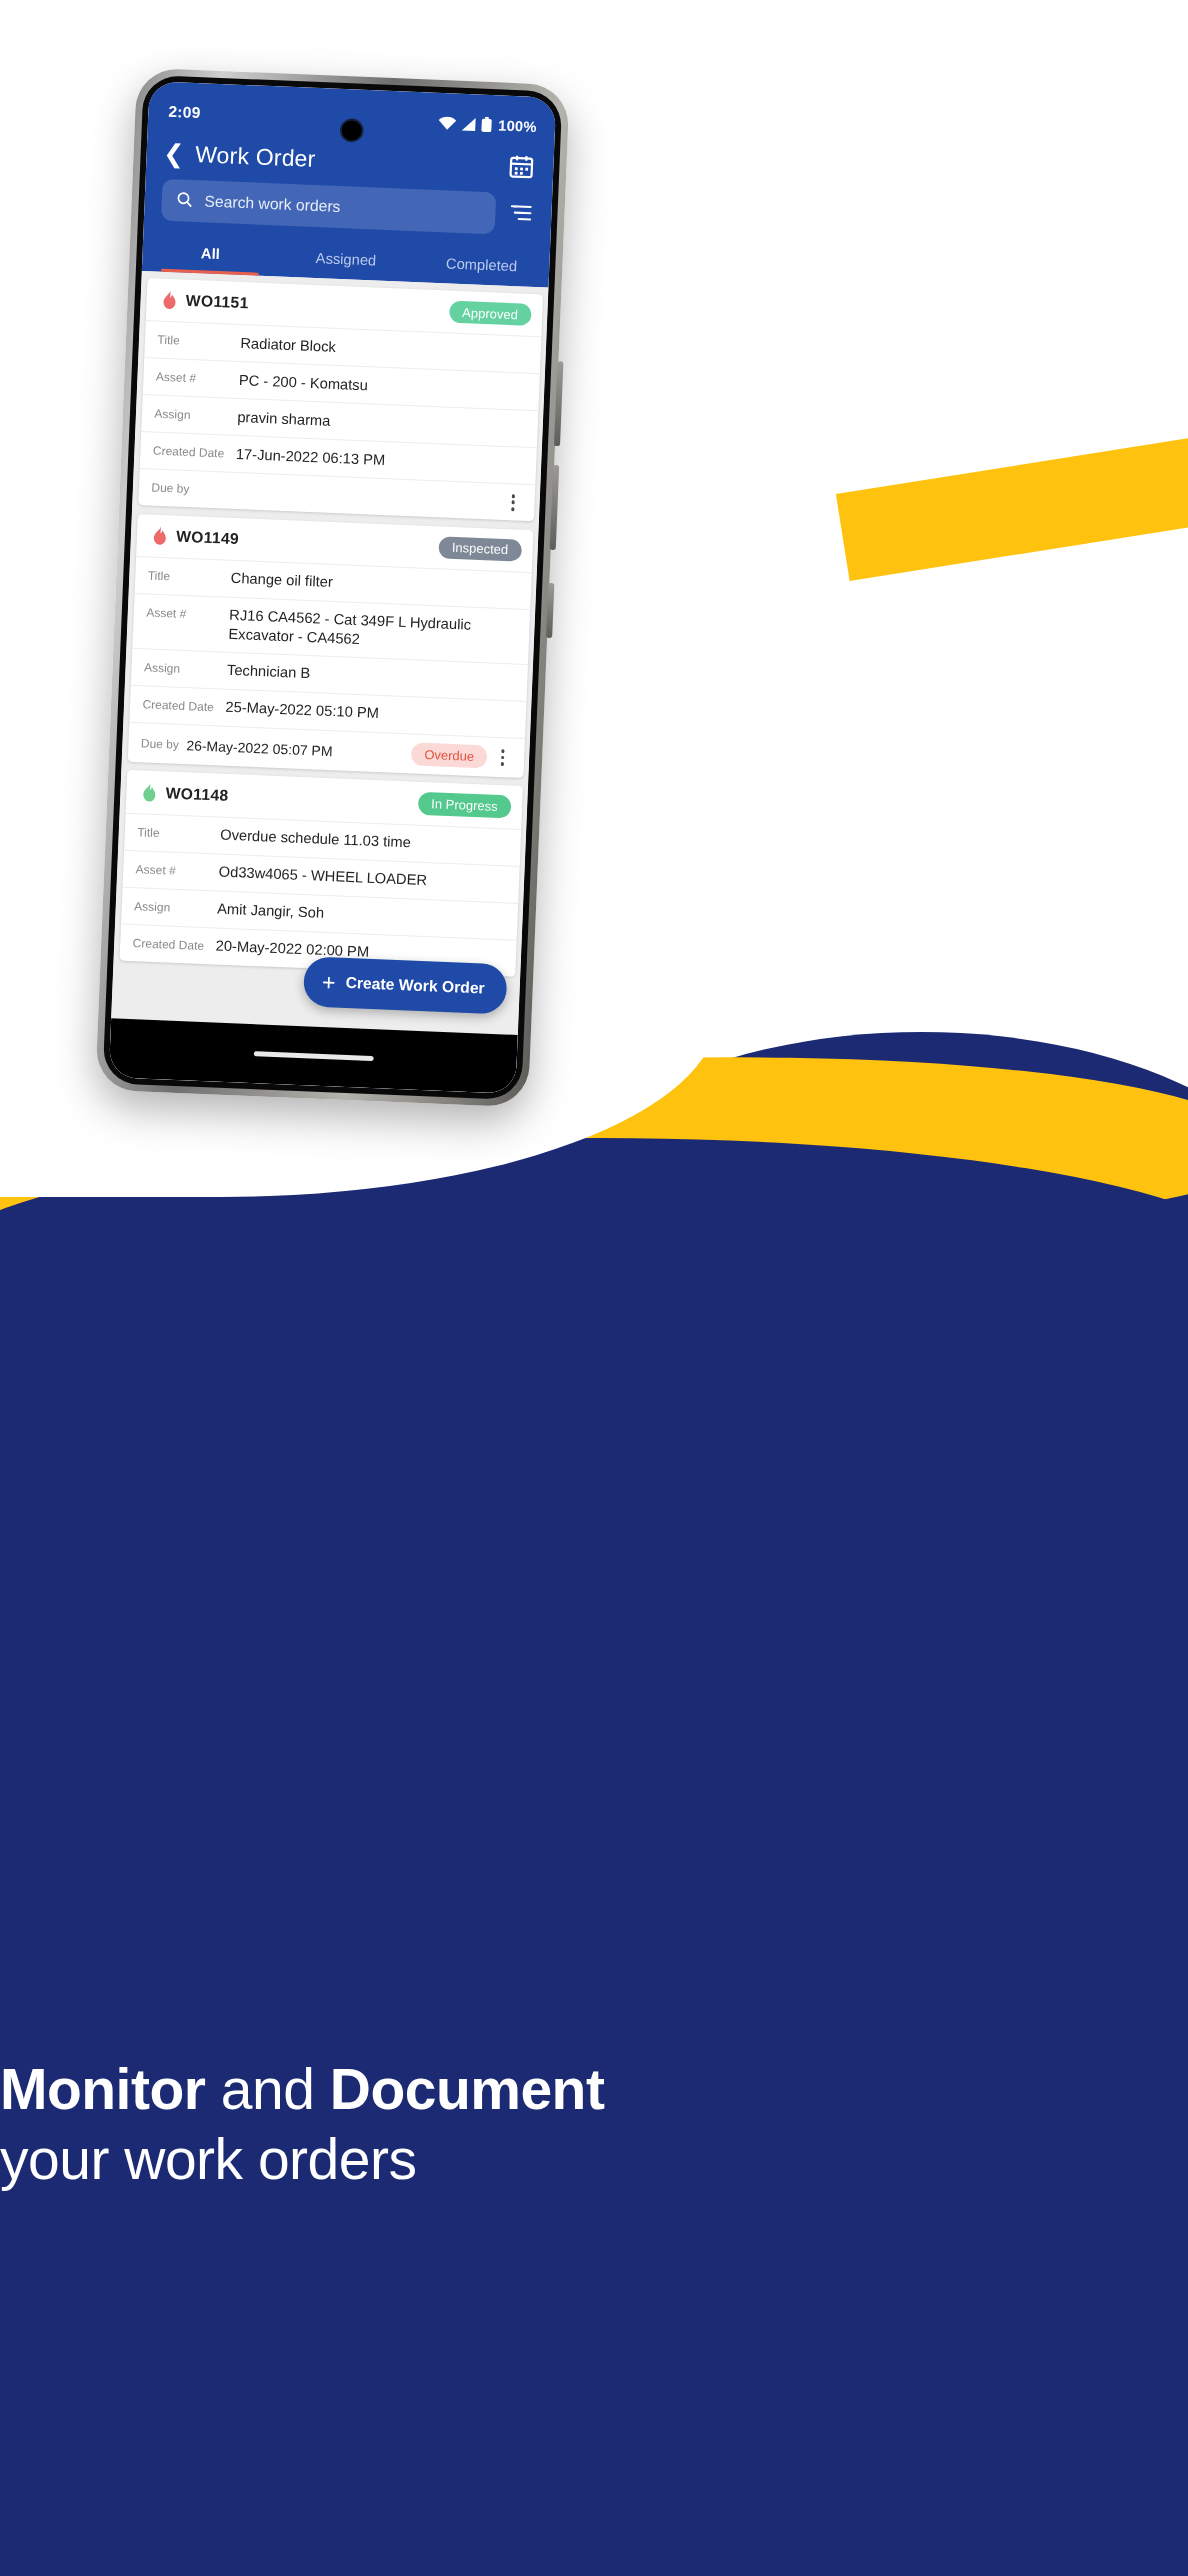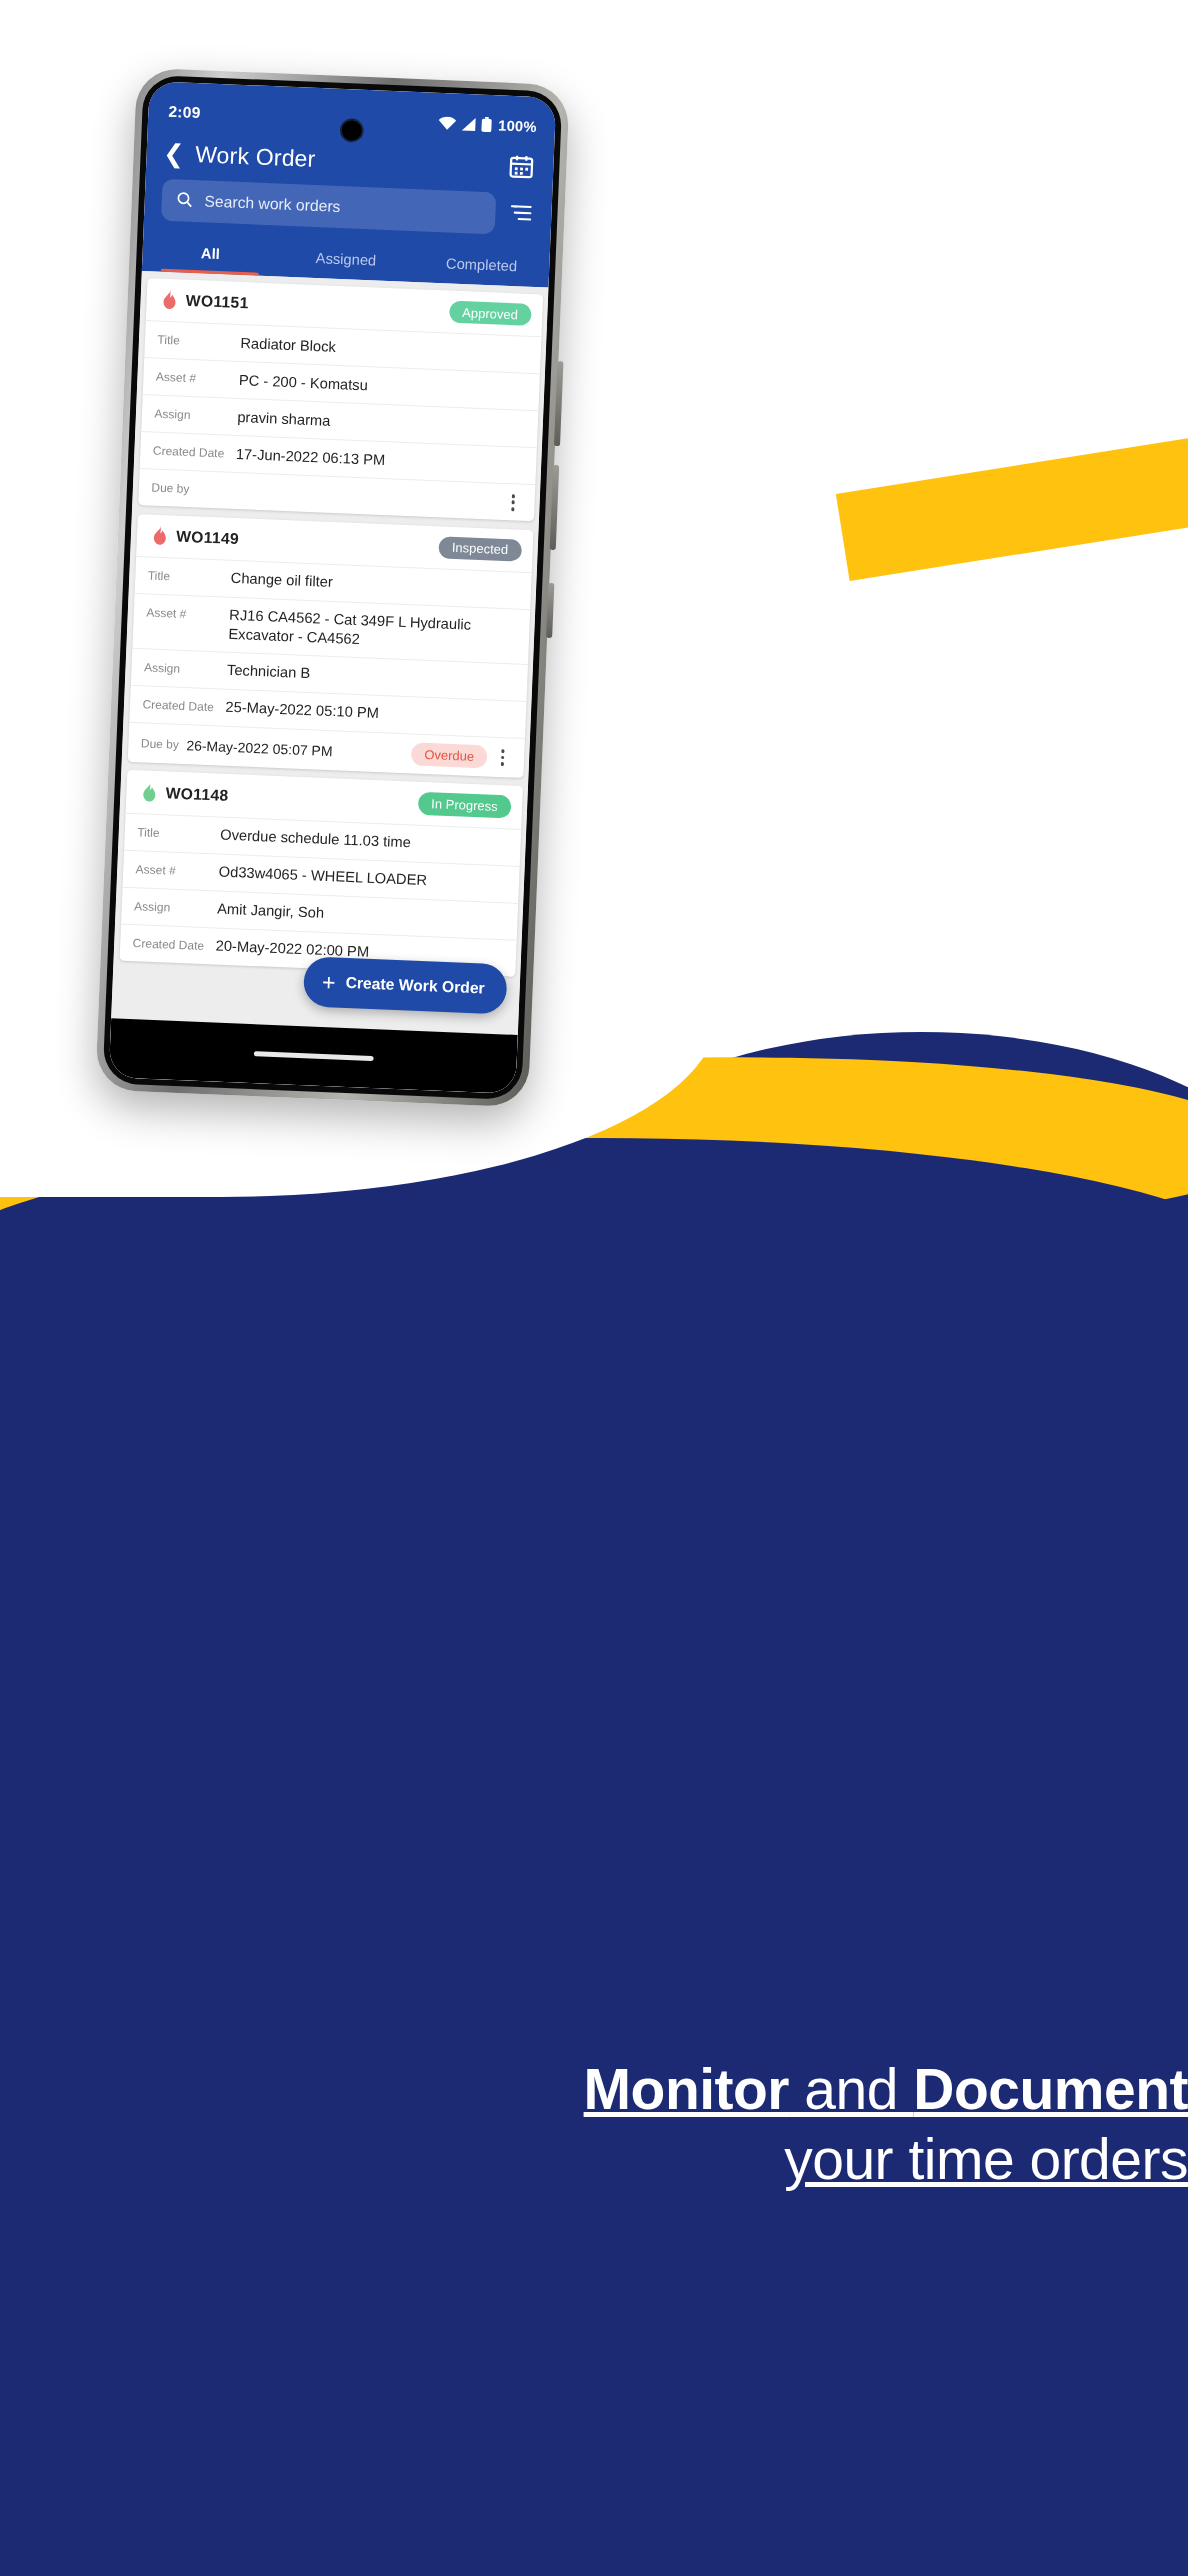--- a/index.html
+++ b/index.html
@@ -200,22 +200,22 @@
   .nav-bottom {
     position: absolute; left: 0; right: 0; bottom: 0;
     height: 59px; background: #000;
     display: flex; align-items: center; justify-content: center; z-index: 35;
   }
   .home-indicator { width: 120px; height: 4.6px; border-radius: 2.8px; background: #e9e9e9; }
 
   
   #caption {
     position: absolute; left: 0; right: 0; top: 2055px;
-    text-align: right; color: #fff; z-index: 10;
-    font-size: 57px; line-height: 1.22; letter-spacing: -0.5px; text-decoration: underline;
+    text-align: left; color: #fff; z-index: 10;
+    font-size: 57px; line-height: 1.22; letter-spacing: -0.5px;
   }
   #caption .ln { display: block; }
   .w-bold { font-weight: 700; }
   .w-light { font-weight: 400; }
 </style>
 </head>
 <body>
 
 <div id="bg-layer">
   <div class="yellow-ribbon-right"></div>
@@ -433,15 +433,15 @@
     <div class="nav-bottom">
       <div class="home-indicator"></div>
     </div>
   </div>
 </div>
 
 <div id="caption">
   <span class="ln">
     <span class="w-bold">Monitor</span><span class="w-light"> and </span><span class="w-bold">Document</span>
   </span>
-  <span class="ln w-light">your time orders</span>
+  <span class="ln w-light">your work orders</span>
 </div>
 
 
 </body></html>

